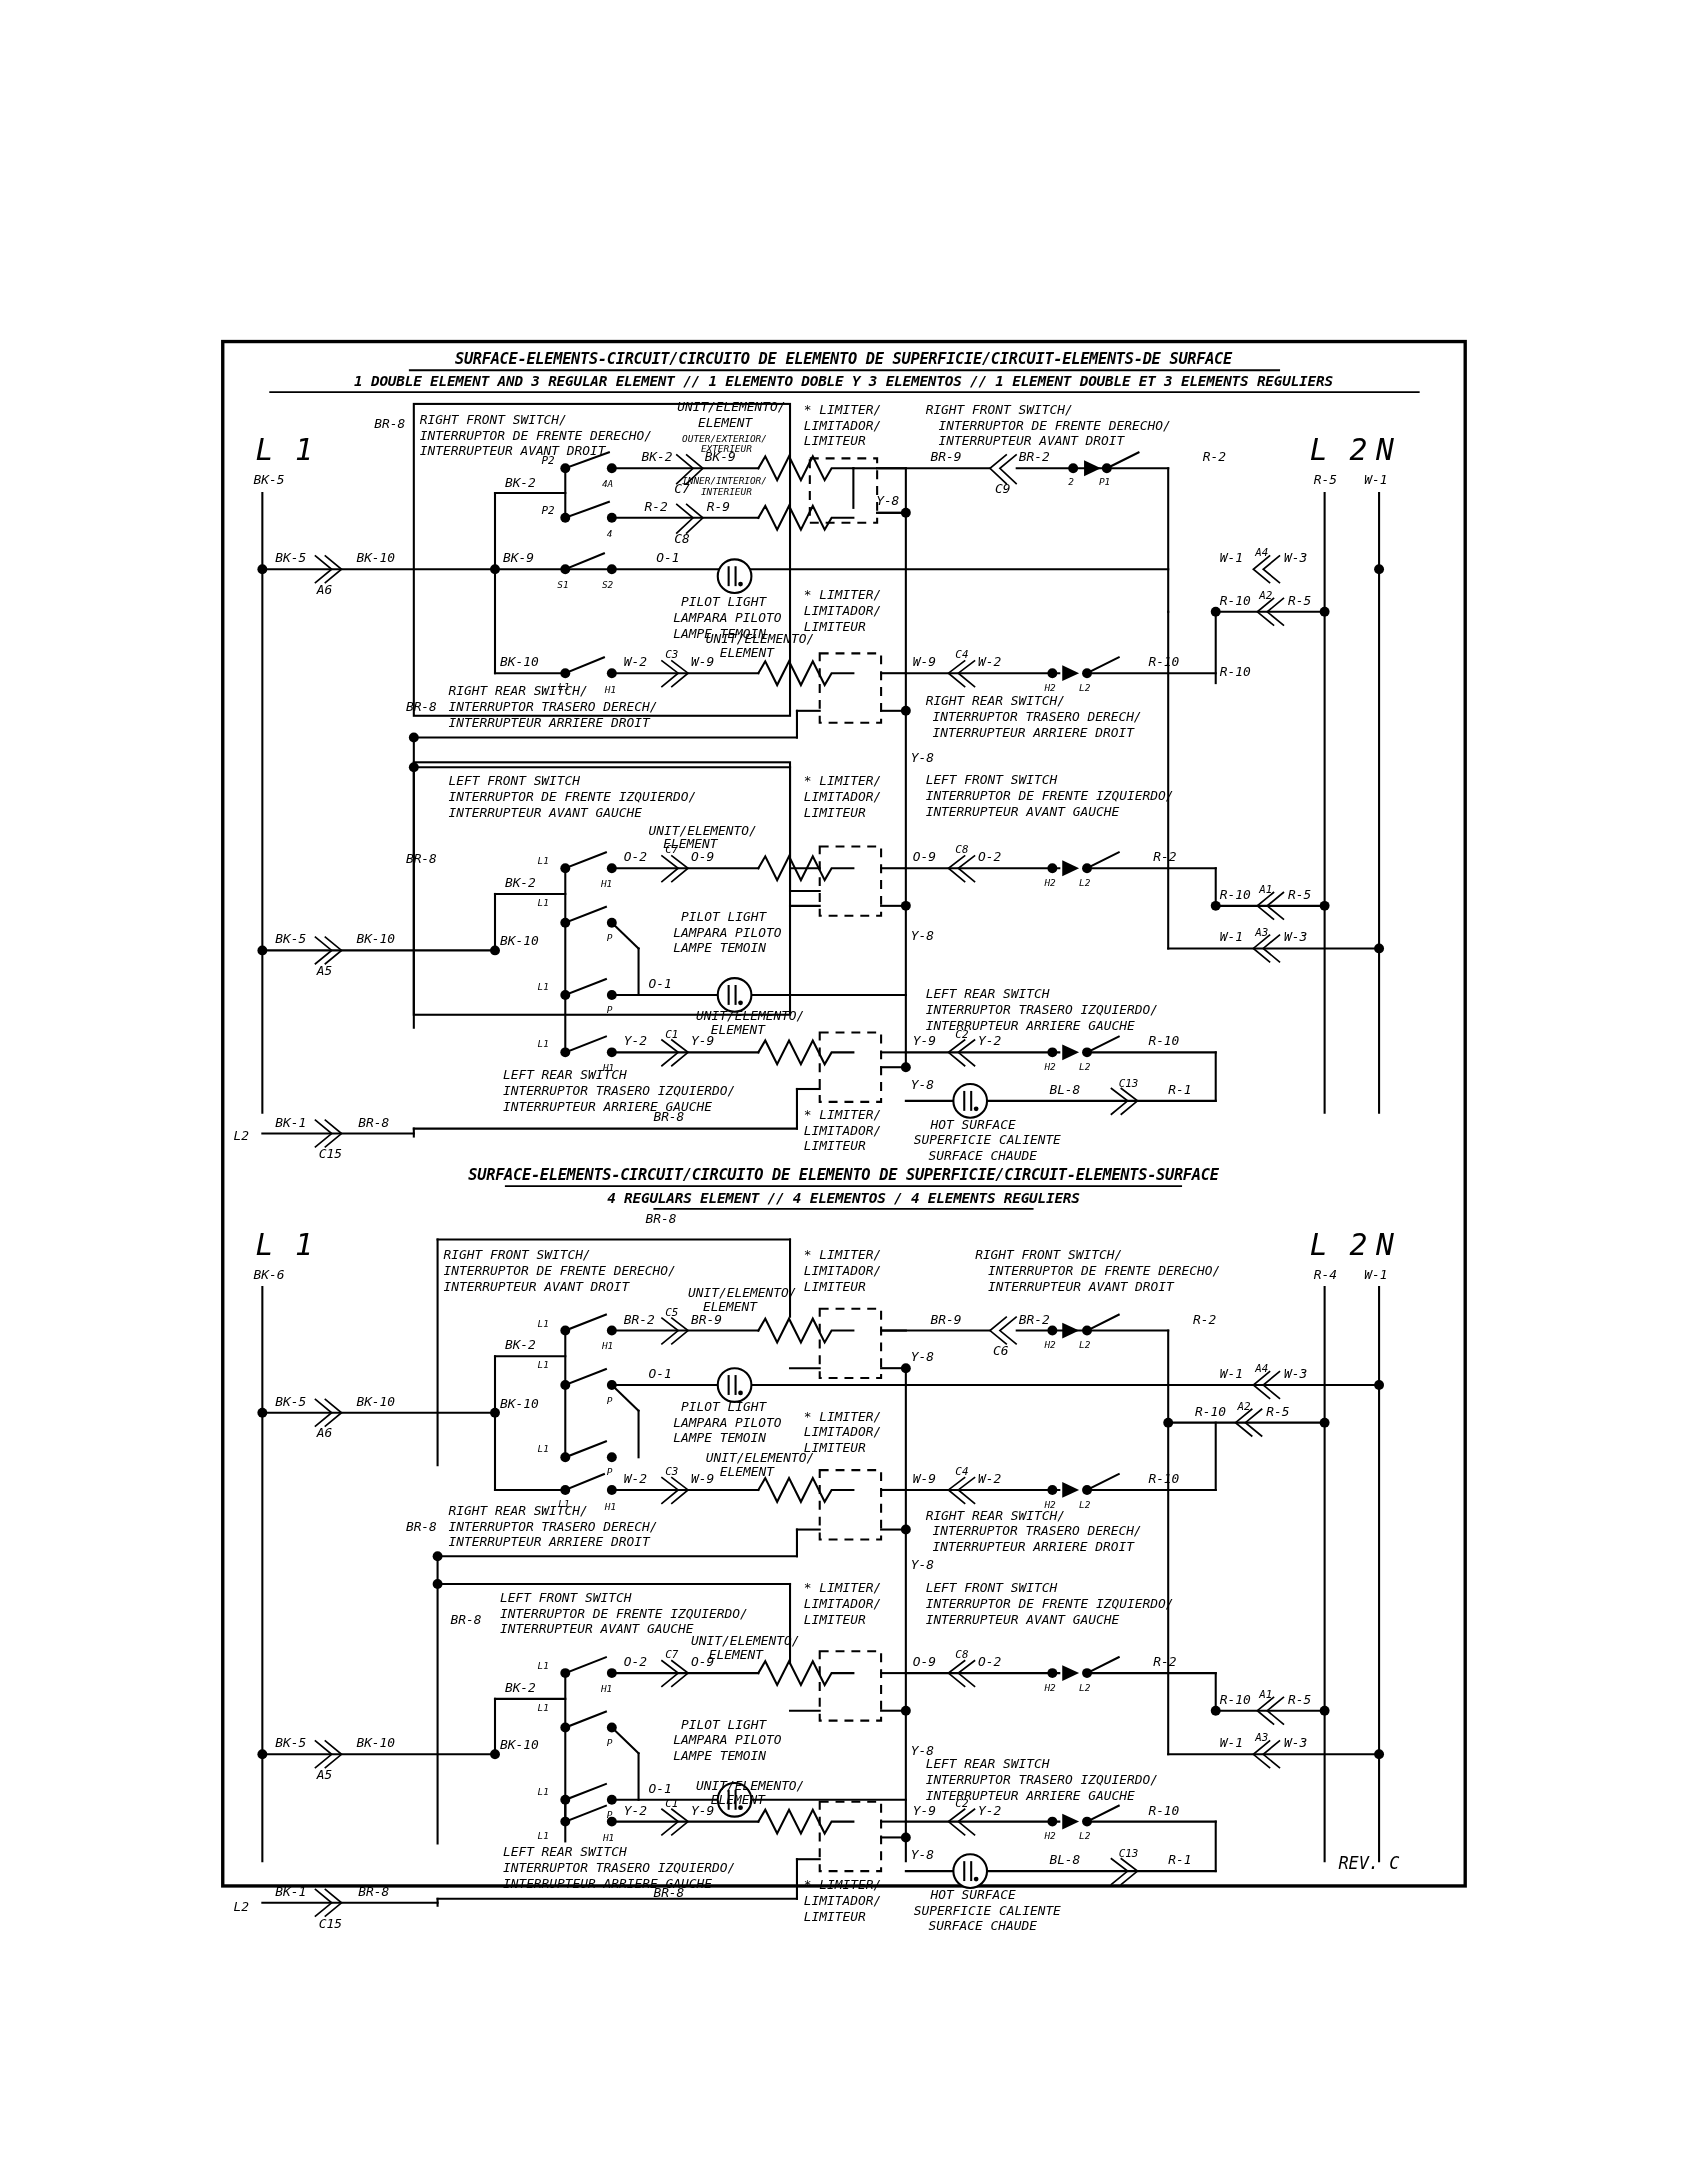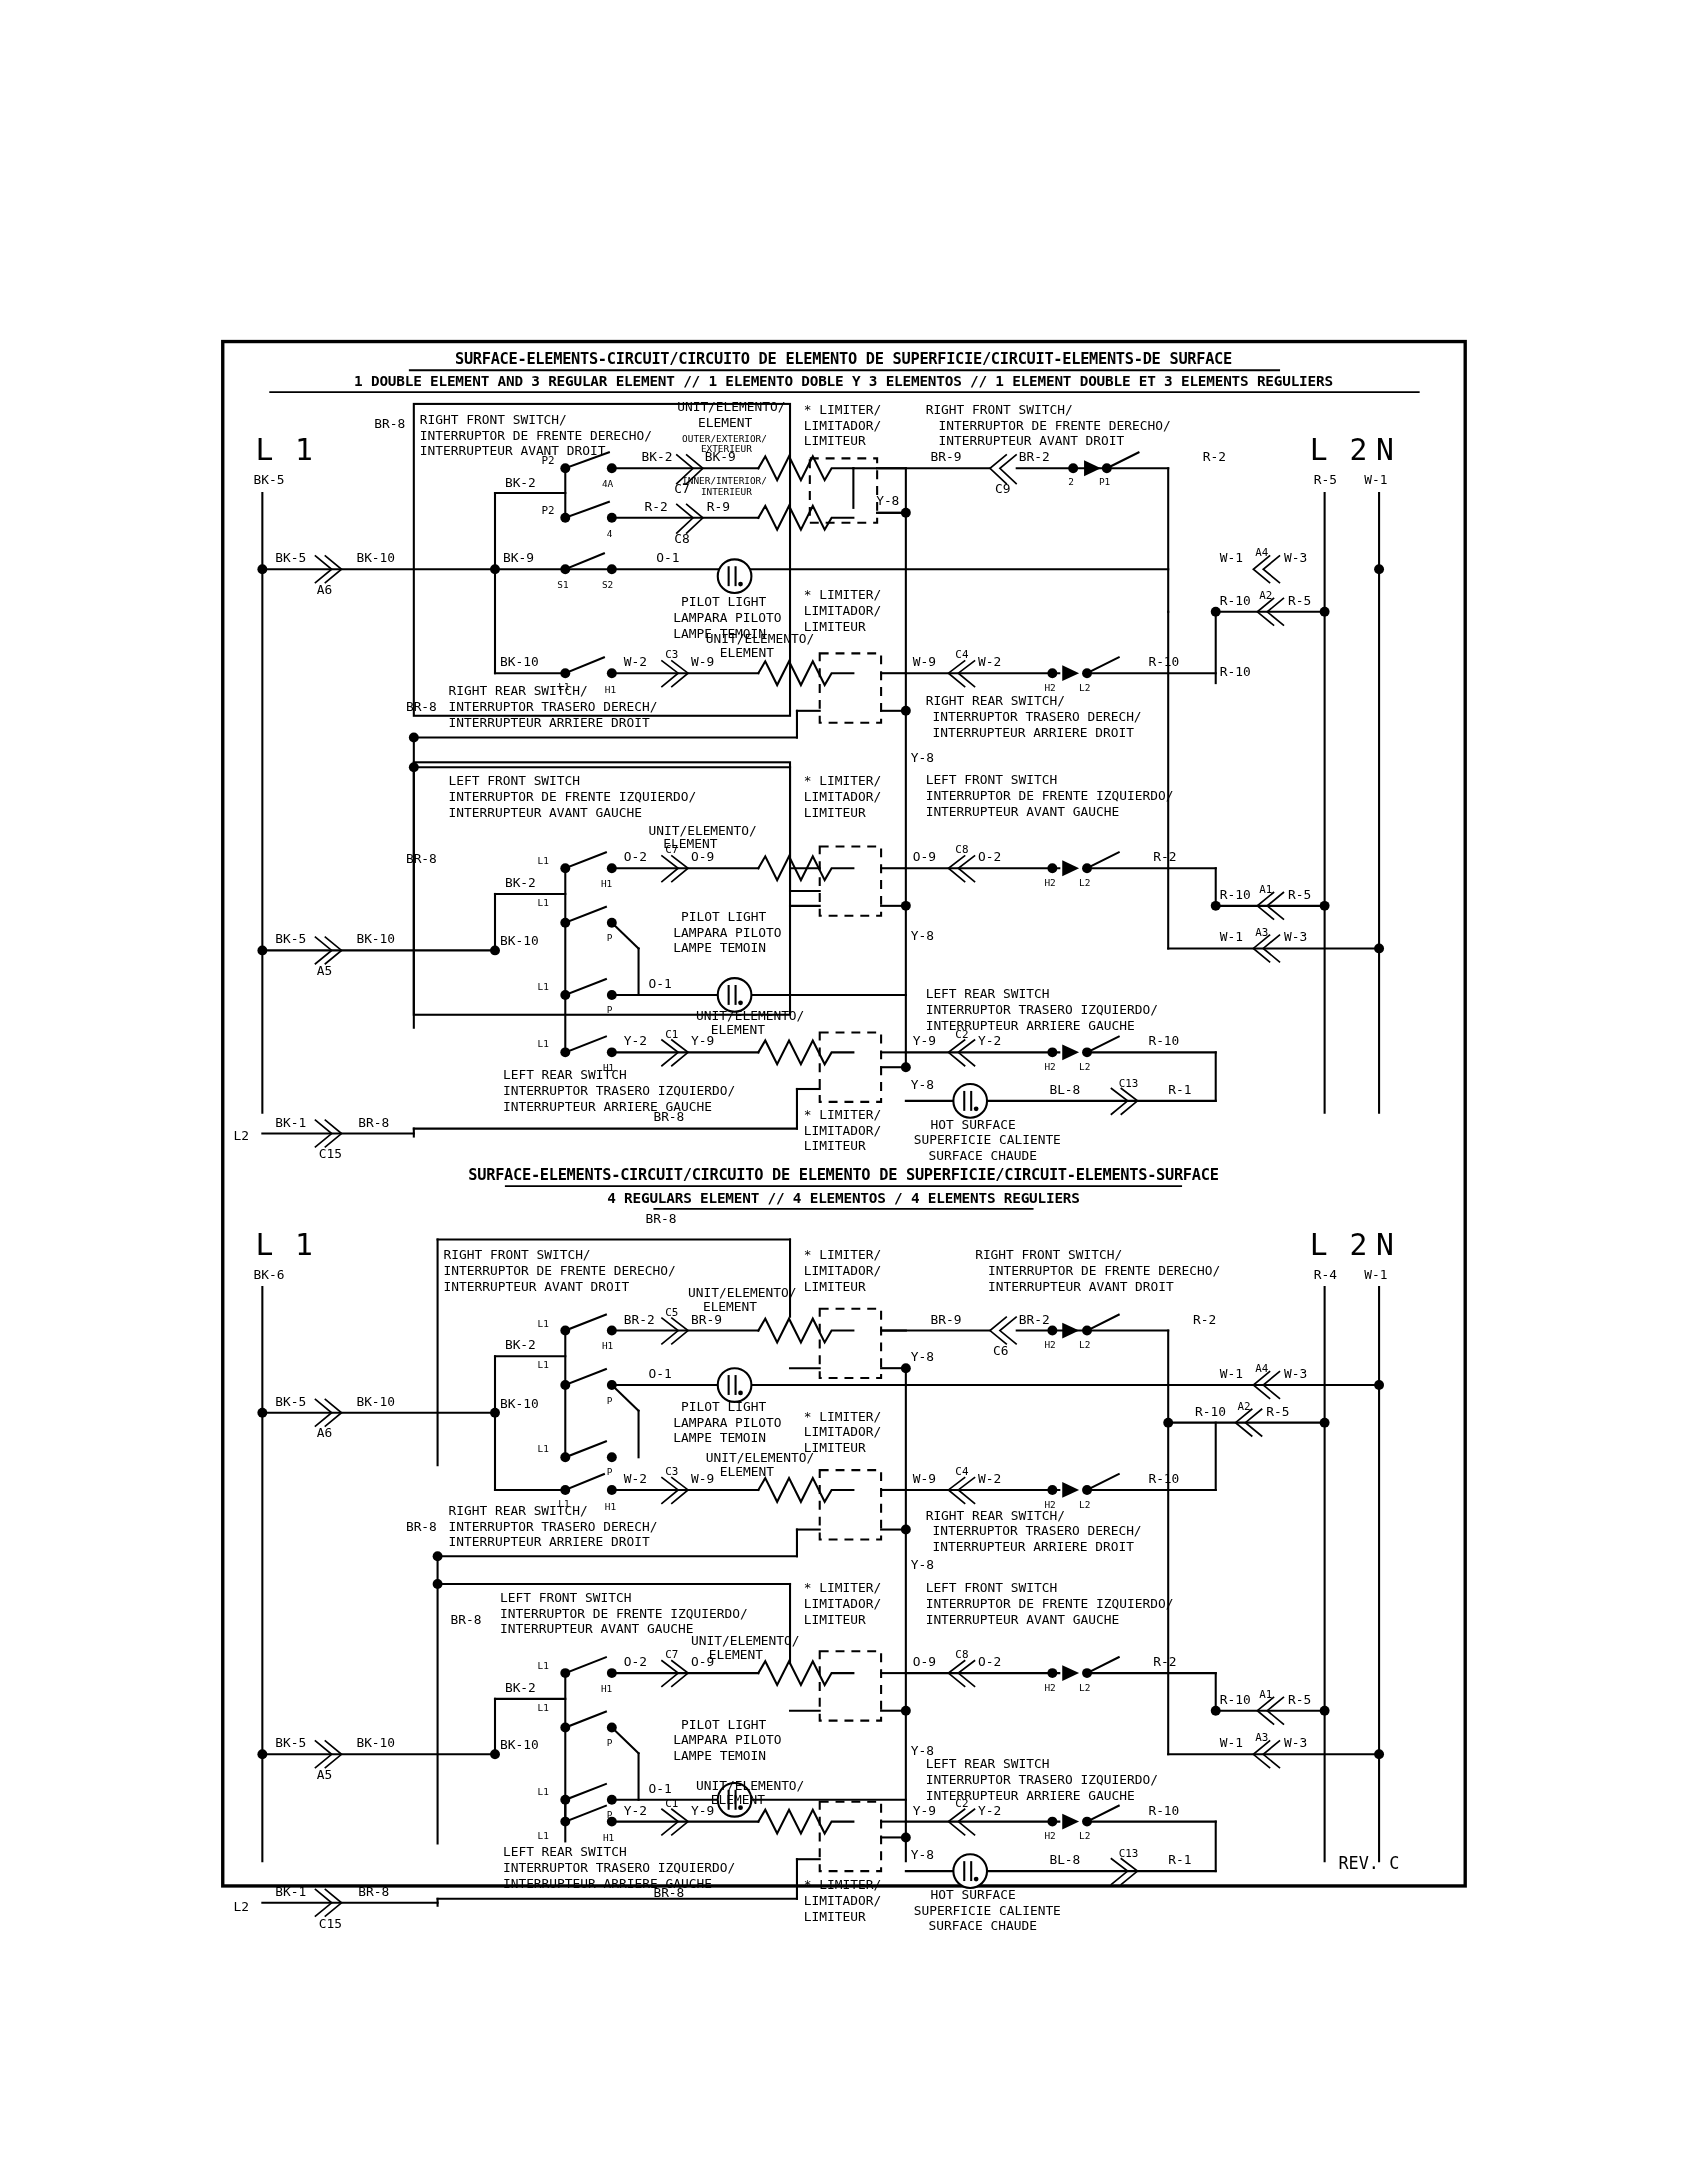--- a/index.html
+++ b/index.html
@@ -9,20 +9,21 @@
   }
   body {
     font-family: "DejaVu Sans Mono", monospace;
   }
   #page {
     position: relative;
     width: 1683px;
     height: 2178px;
     background: #ffffff;
     overflow: hidden;
+    font-style: italic;
   }
   svg#diagram {
     position: absolute;
     left: 0;
     top: 0;
     width: 1683px;
     height: 2178px;
   }
   text {
     font-family: "DejaVu Sans Mono", monospace;

